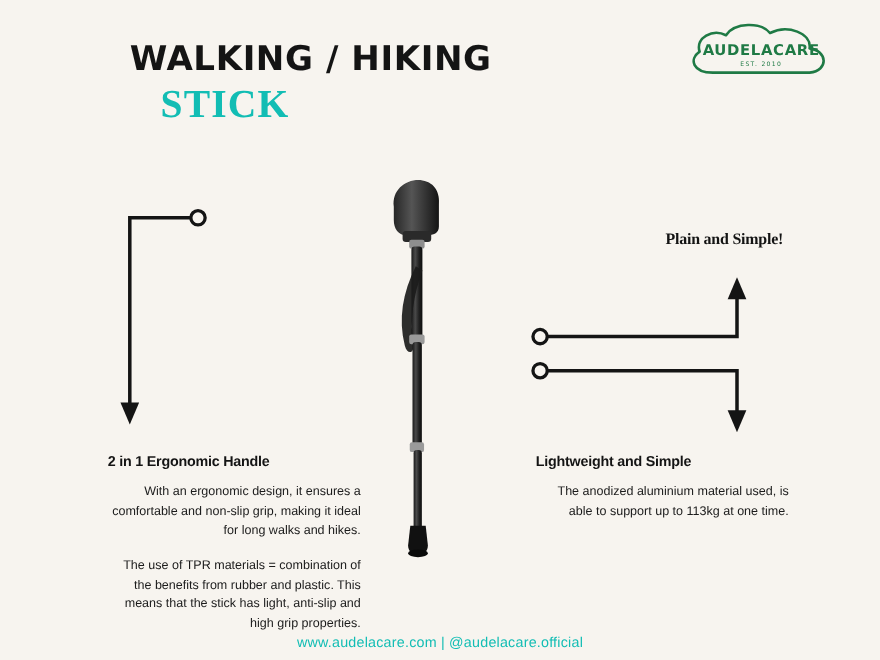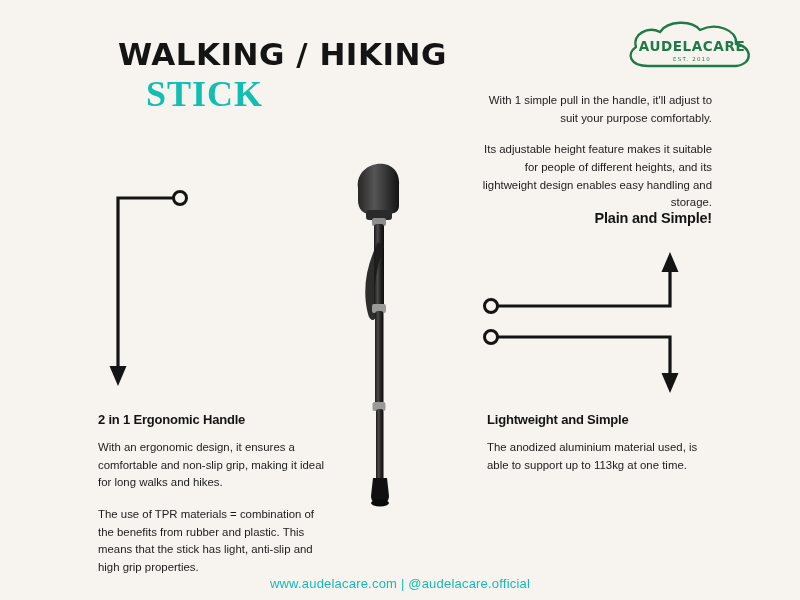--- a/index.html
+++ b/index.html
@@ -94,20 +94,21 @@
   .plain-simple {
     position: absolute;
     right: 88px;
     top: 210px;
     width: 232px;
     text-align: right;
     font-size: 14.5px;
     font-weight: bold;
     color: #141414;
     letter-spacing: -0.2px;
+    font-family: Liberation Serif, serif;
   }
 
   
   .arrow { position: absolute; }
 
   
   .section {
     position: absolute;
     width: 230px;
   }
@@ -116,20 +117,21 @@
     font-size: 13px;
     font-weight: bold;
     letter-spacing: -0.2px;
     color: #141414;
   }
   .section p {
     margin: 0 0 14px 0;
     font-size: 11.4px;
     line-height: 1.55;
     color: #1b1b1b;
+    text-align: right;
   }
   .section-left { left: 98px; top: 412px; }
   .section-right { left: 487px; top: 412px; }
 
   
   .footer {
     position: absolute;
     left: 0;
     top: 576px;
     width: 800px;
@@ -159,24 +161,20 @@
   </div>
 
   <div class="logo">
     <svg width="148" height="66" viewBox="0 0 148 66">
       <path d="M30 48 C12 48 8 36 18 29 C14 16 30 8 42 14 C50 2 74 2 82 12 C98 4 120 12 118 26 C134 28 136 46 118 48 Z" fill="none" stroke="#1f7a45" stroke-width="2.4" stroke-linejoin="round"></path>
     </svg>
     <div class="logo-text">AUDELACARE</div>
     <div class="logo-sub">EST. 2010</div>
   </div>
 
-  <div class="intro">
-    <p>With 1 simple pull in the handle, it'll adjust to suit your purpose comfortably.</p>
-    <p>Its adjustable height feature makes it suitable for people of different heights, and its lightweight design enables easy handling and storage.</p>
-  </div>
   <div class="plain-simple">Plain and Simple!</div>
 
   <svg class="arrow" style="left:104px; top:186px;" width="90" height="210" viewBox="0 0 90 210">
     <circle cx="76" cy="12" r="6.5" fill="none" stroke="#141414" stroke-width="3"></circle>
     <path d="M69 12 H14 V182" fill="none" stroke="#141414" stroke-width="3.2"></path>
     <path d="M14 200 L5.5 180 H22.5 Z" fill="#141414"></path>
   </svg>
 
   <svg class="arrow" style="left:482px; top:248px;" width="200" height="72" viewBox="0 0 200 72">
     <circle cx="9" cy="58" r="6.5" fill="none" stroke="#141414" stroke-width="3"></circle>

